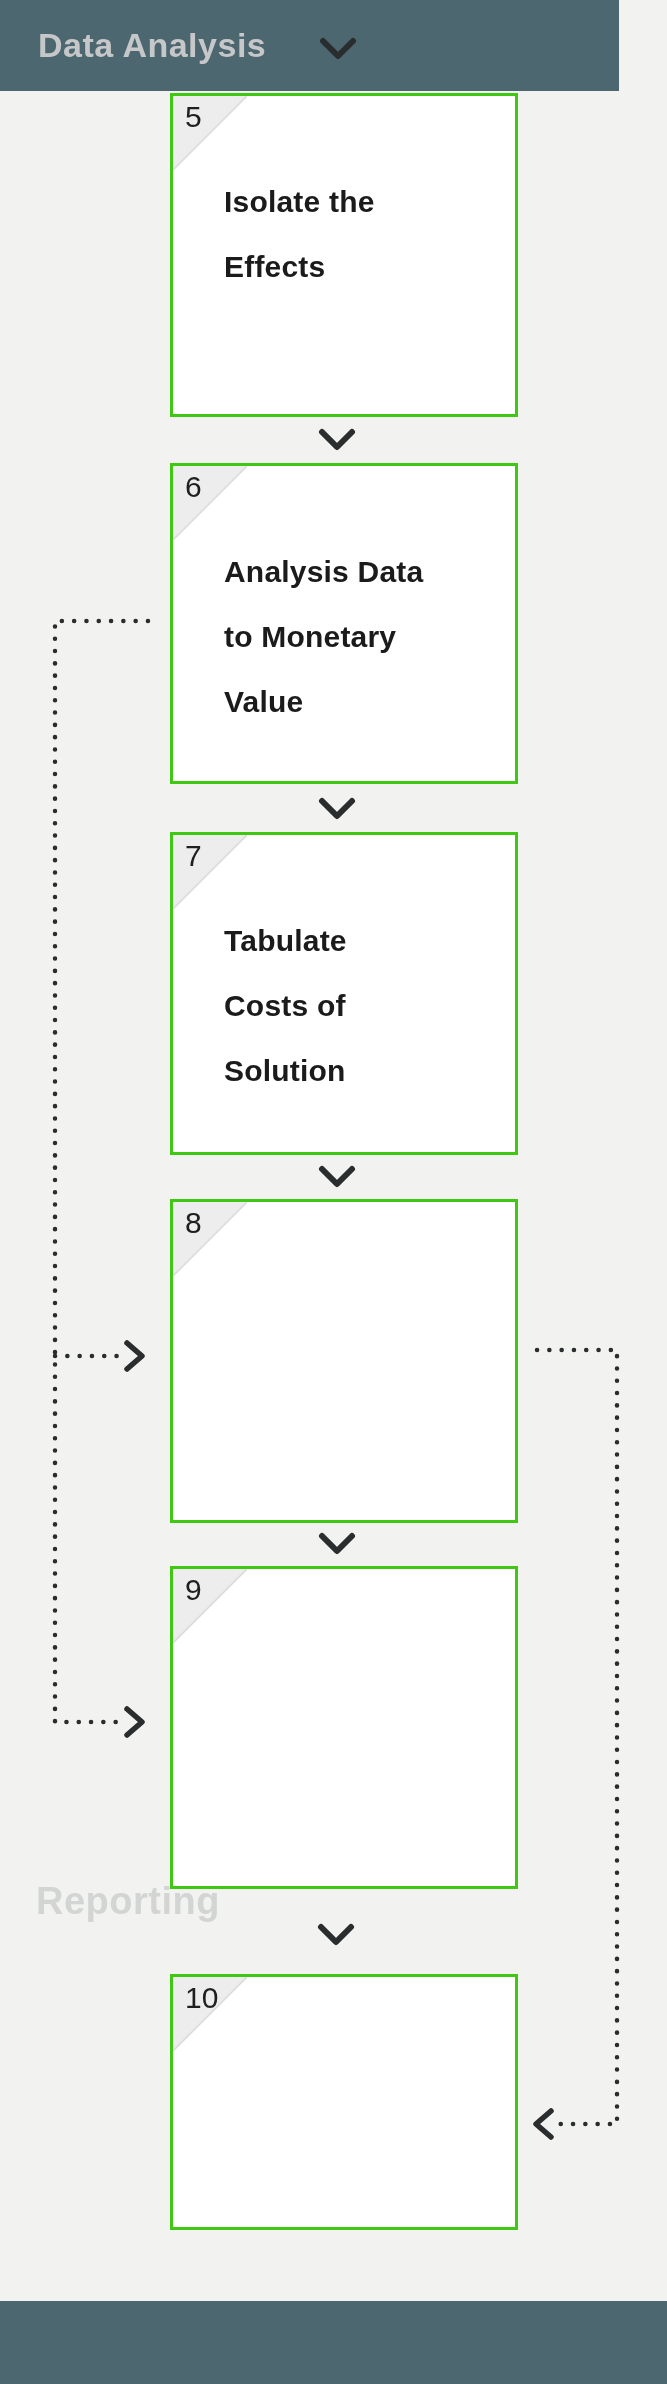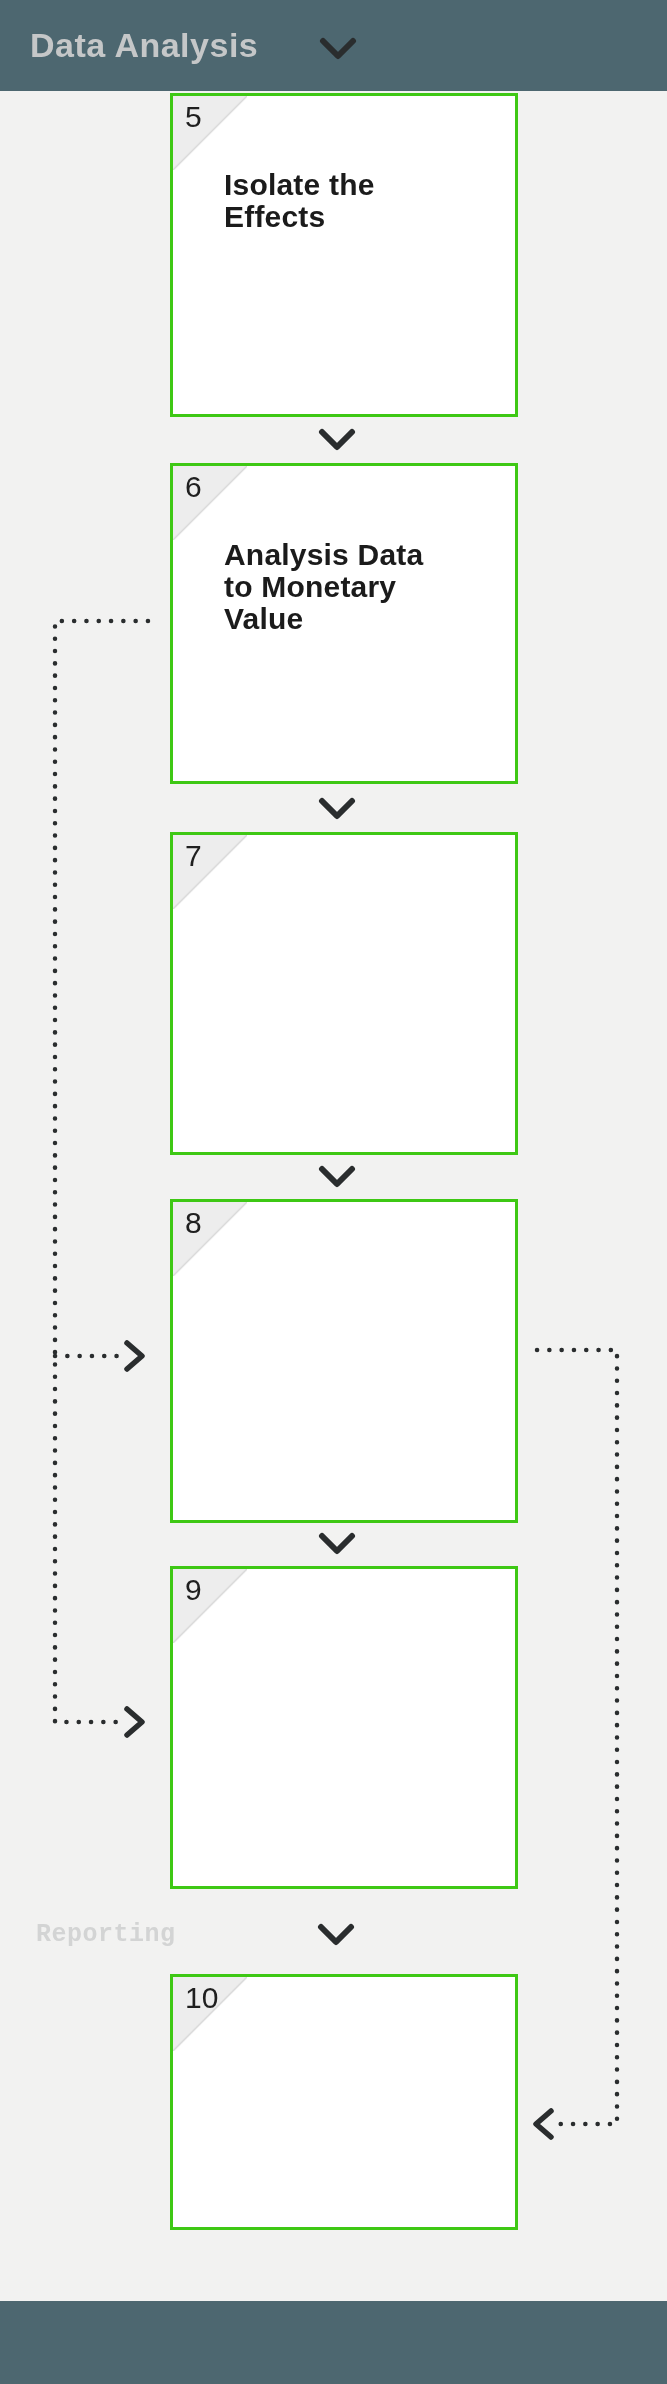--- a/index.html
+++ b/index.html
@@ -4,24 +4,24 @@
 <style>
   html,body{margin:0;padding:0;background:#ffffff;}
   .page{
     position:relative;
     width:667px;height:2384px;
     background:var(--page_bg);
     font-family:"Liberation Sans", sans-serif;
     overflow:hidden;
   }
   .topbar{
-    position:absolute;left:0;top:0;width:667px;height:91px;
+    position:absolute;left:0;top:0;width:619px;height:91px;
     background:var(--bar_bg);
     display:flex;align-items:center;
-    box-sizing:border-box;padding-left:30px;
+    box-sizing:border-box;padding-left:38px;
   }
   .topbar .bar-title{
     font-size:34px;font-weight:700;color:var(--header_text);
     letter-spacing:0.5px;
   }
   .bottombar{
     position:absolute;left:0;top:2301px;width:667px;height:83px;
     background:var(--bar_bg);
   }
   .box{
@@ -33,31 +33,30 @@
   .fold{
     position:absolute;left:0;top:0;width:74px;height:74px;
     background:linear-gradient(135deg, var(--fold_bg) 0%, var(--fold_bg) 48.5%, #dadada 50%, rgba(0,0,0,0) 51.5%);
   }
   .num{
     position:absolute;left:12px;top:4px;
     font-size:30px;font-weight:400;color:#1f1f1f;
   }
   .step-title{
     position:absolute;left:51px;top:73px;width:285px;
-    font-size:30px;line-height:32px;font-weight:700;
+    font-size:30px;line-height:65px;font-weight:700;
     color:var(--step_text);
     white-space:pre-line;
     letter-spacing:0.2px;
   }
   .chev{position:absolute;}
   .section-label{
-    position:absolute;left:36px;top:1920px;
-    font-size:25px;font-weight:700;color:var(--reporting_text);
+    position:absolute;left:36px;top:1880px;
+    font-size:38px;font-weight:700;color:var(--reporting_text);
     letter-spacing:0.5px;
-    font-family:Liberation Mono, monospace;
   }
   .connectors{
     position:absolute;left:0;top:0;pointer-events:none;
   }
   .dotted{
     fill:none;stroke:var(--arrow);stroke-width:4.5;
     stroke-dasharray:0.1 12.2;stroke-linecap:round;
   }
   .ahead{
     fill:none;stroke:var(--arrow);stroke-width:5.5;
@@ -99,20 +98,23 @@
 Value</div>
   </div>
 
   <svg class="chev" style="left:318px;top:797px" width="38" height="24" viewBox="0 0 38 24">
     <path class="chevpath" d="M4 4 L19 19 L34 4"></path>
   </svg>
 
   <div class="box" style="top:832px;height:323px">
     <div class="fold"></div>
     <span class="num">7</span>
+    <div class="step-title">Tabulate
+Costs of
+Solution</div>
   </div>
 
   <svg class="chev" style="left:318px;top:1165px" width="38" height="24" viewBox="0 0 38 24">
     <path class="chevpath" d="M4 4 L19 19 L34 4"></path>
   </svg>
 
   <div class="box" style="top:1199px;height:324px">
     <div class="fold"></div>
     <span class="num">8</span>
   </div>

